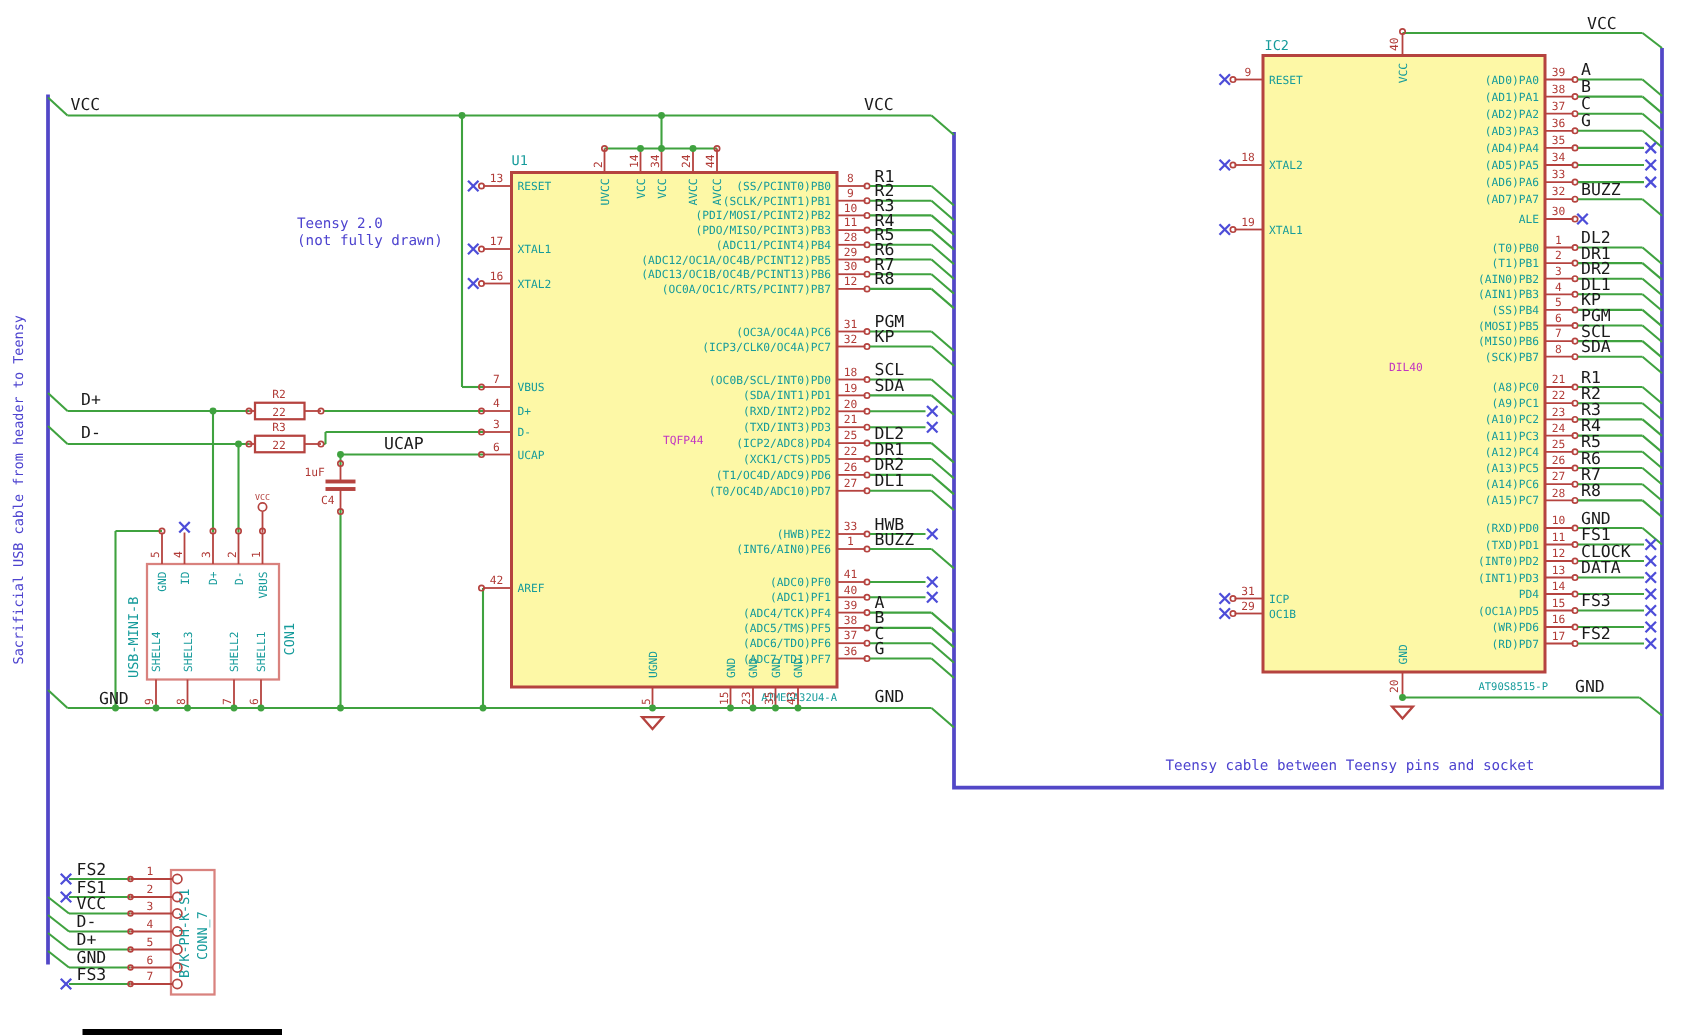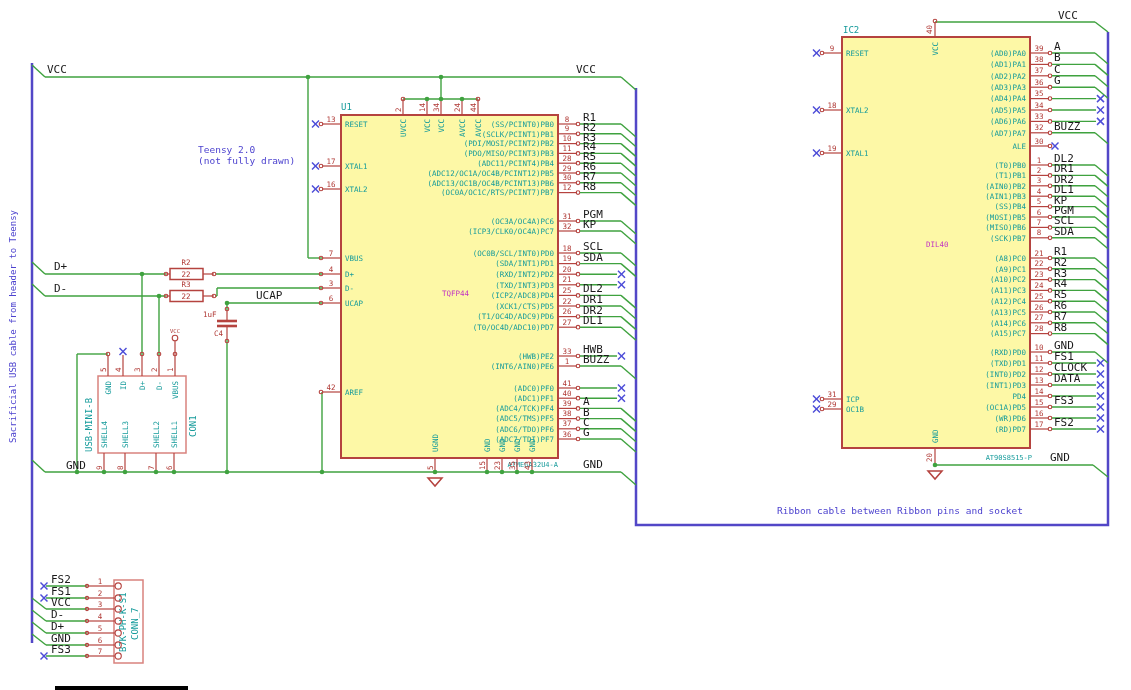--- a/index.html
+++ b/index.html
@@ -1027,15 +1027,15 @@
         <circle cx="487" cy="472" r="2.3" class="dot"></circle>
         <circle cx="502" cy="472" r="2.3" class="dot"></circle>
         <circle cx="517" cy="472" r="2.3" class="dot"></circle>
         <circle cx="532" cy="472" r="2.3" class="dot"></circle>
         <circle cx="935" cy="465" r="2.3" class="dot"></circle>
       </g>
     </svg>
   <div class="note-vert">Sacrificial USB cable from header to Teensy</div>
   <div class="note" style="left:198px;top:144px">Teensy 2.0</div>
   <div class="note" style="left:198px;top:155px">(not fully drawn)</div>
-  <div class="note" style="left:777px;top:505px">Ribbon cable between Ribbon pins and socket</div>
+  <div class="note" style="left:777px;top:505px">Teensy cable between Teensy pins and socket</div>
   <div class="black-bar"></div>
 </div>
 
 </body></html>

